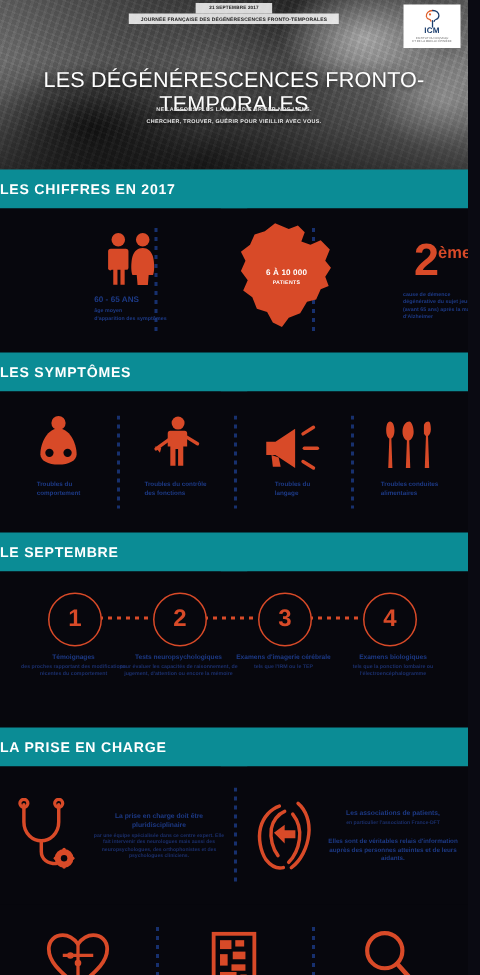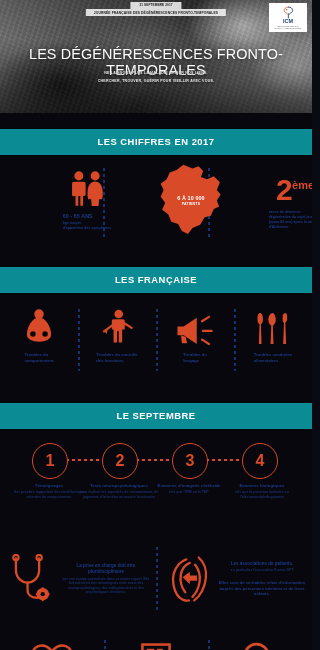--- a/index.html
+++ b/index.html
@@ -53,21 +53,21 @@
   }
   .hero-sub{
     position:absolute;left:0;right:0;top:69px;text-align:center;color:#e8e8e8;
     font-size:3.6px;font-weight:700;letter-spacing:.06em;line-height:2.3;
     text-shadow:0 1px 2px rgba(0,0,0,.6);
   }
 
   
   .banner{position:relative;width:312px;height:26px;background:#0b8c95;}
   .banner h2{
-    margin:16px;line-height:26px;text-align:center;color:#fff;
+    margin:0;line-height:26px;text-align:left;color:#fff;
     font-size:9.4px;font-weight:700;letter-spacing:.055em;
   }
   .banner .notch{
     position:absolute;left:50%;bottom:-9px;transform:translateX(-50%);
     width:0;height:0;border-left:9px solid transparent;border-right:9px solid transparent;
     border-top:9px solid #0b8c95;
   }
 
   .section{position:relative;width:312px;background:#07070d;}
 
@@ -215,21 +215,21 @@
           <span class="sm">cause de démence</span>
           <span class="sm">dégénérative du sujet jeune</span>
           <span class="sm">(avant 65 ans) après la maladie</span>
           <span class="sm">d'Alzheimer</span>
         </span>
       </div>
     </div>
   </div>
 
   <div class="banner">
-    <h2>LES FRANÇAISE</h2>
+    <h2>LES SYMPTÔMES</h2>
     <span class="notch"></span>
   </div>
   <div class="section s-sym">
     <div class="vdots" style="left:78px;height:62px;"></div>
     <div class="vdots" style="left:156px;height:62px;"></div>
     <div class="vdots" style="left:234px;height:62px;"></div>
 
     <div class="sym-wrap">
       <div class="sym">
         <span class="sym-icon">
@@ -322,20 +322,24 @@
         <span class="t">Examens d'imagerie cérébrale</span>
         <span class="d">tels que l'IRM ou le TEP</span>
       </div>
       <div class="diag-txt" style="left:218px;width:88px;">
         <span class="t">Examens biologiques</span>
         <span class="d">tels que la ponction lombaire ou l'électroencéphalogramme</span>
       </div>
     </div>
   </div>
 
+  <div class="banner">
+    <h2>LA PRISE EN CHARGE</h2>
+    <span class="notch"></span>
+  </div>
   <div class="section s-care">
     <div class="vdots" style="left:156px;height:64px;"></div>
     <div class="care-wrap">
       <div class="care">
         <span class="care-icon">
           <svg viewBox="0 0 56 56" width="50" height="50">
             <path d="M10 5 L10 18 C10 27 17 32 23 32 C29 32 36 27 36 18 L36 5" fill="none" stroke="#d84a28" stroke-width="2.6" stroke-linecap="round"></path>
             <circle cx="10" cy="4" r="3" fill="none" stroke="#d84a28" stroke-width="2.4"></circle>
             <circle cx="36" cy="4" r="3" fill="none" stroke="#d84a28" stroke-width="2.4"></circle>
             <path d="M23 32 L23 40 C23 46 28 49 34 49" fill="none" stroke="#d84a28" stroke-width="2.6" stroke-linecap="round"></path>

